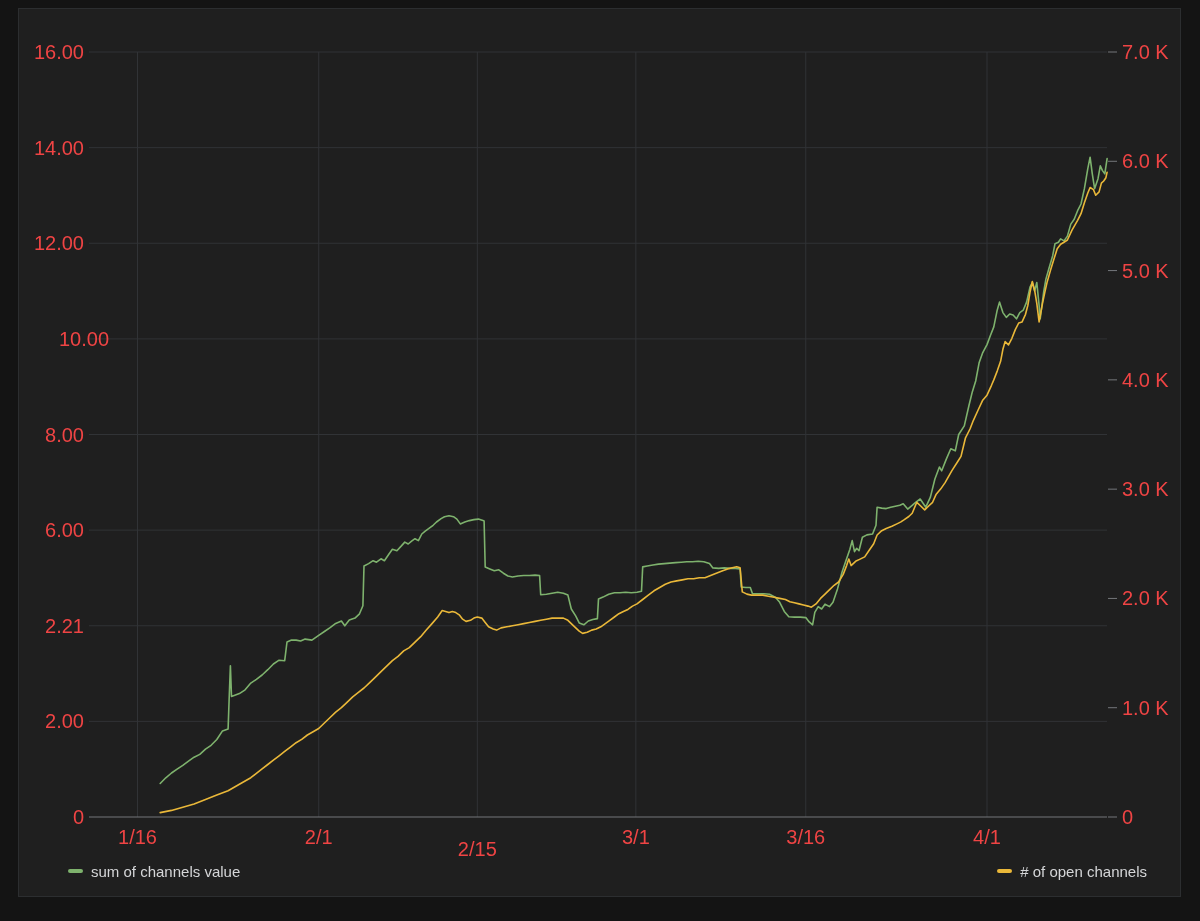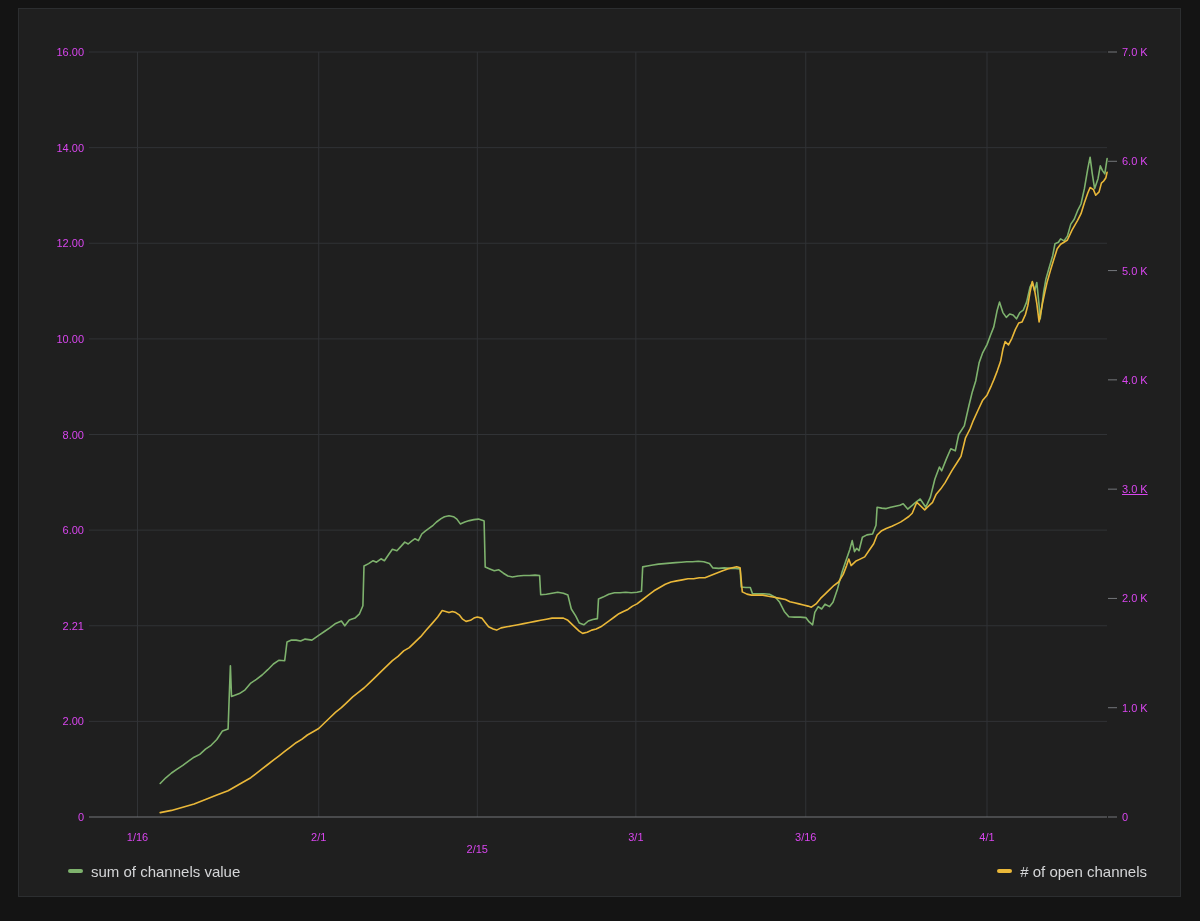--- a/index.html
+++ b/index.html
@@ -13,21 +13,21 @@
     position:absolute;left:18px;top:8px;width:1163px;height:889px;
     background:#1f1f1f;border:1px solid #2c2e30;box-sizing:border-box;
   }
   #panel-title{
     position:absolute;left:18px;top:9px;width:1163px;height:26px;
     text-align:center;font-size:17px;font-weight:500;color:#dcdde0;
     line-height:26px;letter-spacing:.2px;
   }
   #chart-svg{position:absolute;left:0;top:0;width:1200px;height:921px;}
   .tick{
-    position:absolute;font-size:11px;color:#d946ef;line-height:20px;
+    position:absolute;font-size:20px;color:#ef4444;line-height:20px;
     white-space:nowrap;
   }
   .legend-item{
     position:absolute;top:860px;height:22px;display:inline-flex;
     align-items:center;font-size:15px;color:#d5d6d8;cursor:pointer;
   }
   .legend-swatch{
     display:inline-block;width:15px;height:4px;border-radius:2px;margin-right:8px;
   }
   #legend-left{left:68px;}
@@ -65,31 +65,31 @@
       <line x1="1108" y1="707.7142857142858" x2="1117" y2="707.7142857142858" stroke="#74777b" stroke-width="1"></line>
       <line x1="1108" y1="817" x2="1117" y2="817" stroke="#74777b" stroke-width="1"></line>
       <polyline points="160.2,783.5 165.8,777.8 171.5,773.0 177.1,769.2 182.8,765.4 188.5,761.1 194.1,757.2 199.8,754.4 205.5,749.1 211.1,745.3 216.8,739.5 222.5,730.9 228.1,729.0 229.2,697.5 230.4,665.9 231.5,696.5 239.4,693.6 245.1,689.8 250.8,683.1 256.4,679.3 262.1,675.0 267.8,669.7 273.4,664.0 279.1,660.2 284.7,660.7 287.0,642.0 291.5,640.1 296.1,640.1 300.6,641.0 305.1,639.1 311.9,640.1 318.7,635.3 324.4,631.5 330.1,627.7 335.7,623.4 341.4,621.0 344.8,625.8 349.3,620.0 355.0,618.1 359.5,613.8 362.9,605.7 364.0,566.0 368.6,563.6 373.1,560.7 376.5,562.2 381.0,558.8 384.4,560.7 389.0,554.0 392.4,549.3 396.9,550.7 401.4,545.9 404.8,542.1 408.2,544.0 411.6,541.1 415.0,538.7 418.4,540.6 421.8,534.0 425.2,531.1 428.6,528.7 433.1,525.3 436.5,522.0 441.1,518.6 444.5,516.7 449.0,515.8 453.5,516.7 456.9,519.1 460.3,523.9 464.8,522.0 469.4,520.6 473.9,519.6 478.4,519.1 483.0,520.6 484.1,521.0 485.2,566.9 489.8,568.9 494.3,570.8 498.8,569.8 503.4,573.2 507.9,576.0 512.4,577.0 518.1,576.0 523.7,575.5 529.4,575.5 535.1,575.1 539.6,575.5 540.7,594.7 546.4,594.2 552.1,593.2 557.7,592.3 563.4,593.2 567.9,595.1 571.3,609.0 575.8,616.2 579.2,622.9 583.8,624.8 588.3,621.0 592.8,619.5 597.4,618.6 598.5,599.0 603.0,597.1 608.7,594.2 614.4,592.8 620.0,592.8 625.7,592.3 631.3,592.8 637.0,592.3 641.5,591.3 642.7,566.9 647.2,566.0 652.9,565.0 658.5,564.1 664.2,563.6 669.9,563.1 675.5,562.6 681.2,562.2 686.8,561.7 692.5,561.7 698.2,561.2 703.8,561.7 709.5,563.6 712.9,567.9 718.6,568.4 724.2,567.9 729.9,568.4 735.5,568.4 740.1,568.9 741.2,587.0 745.7,587.5 750.3,587.5 752.5,593.7 758.2,593.7 763.9,593.7 769.5,594.2 775.2,597.1 779.7,602.3 784.3,611.4 788.8,616.7 794.4,617.1 800.1,617.1 805.8,617.6 809.2,621.9 812.6,624.8 814.8,612.4 818.2,606.6 821.6,609.0 825.0,604.2 829.6,606.6 833.0,602.3 837.5,588.9 842.0,572.2 846.6,558.8 849.9,549.3 852.2,540.6 854.5,551.6 856.7,548.3 859.0,550.7 862.4,537.3 866.9,534.9 872.6,534.0 876.0,525.3 877.1,507.2 881.7,508.1 886.2,508.6 890.7,507.2 895.3,506.2 899.8,505.3 903.2,503.8 907.7,509.1 912.2,505.3 915.6,502.4 920.2,499.0 925.8,507.2 930.4,497.1 934.9,479.0 939.4,467.0 941.7,470.8 946.2,459.4 950.8,448.8 955.3,450.8 958.7,434.5 964.3,425.9 968.9,405.8 972.3,391.9 975.7,381.0 979.1,362.8 982.5,353.2 987.0,344.6 990.4,335.5 993.8,326.9 997.2,310.2 999.5,302.1 1002.9,312.6 1006.3,317.4 1009.7,314.0 1013.1,315.0 1016.5,318.8 1019.8,312.6 1023.2,310.2 1026.6,302.1 1030.0,287.2 1032.3,282.5 1034.6,291.1 1036.8,282.5 1039.1,305.4 1040.2,318.8 1043.6,292.5 1045.9,279.1 1049.3,267.2 1052.7,255.7 1055.0,243.7 1058.4,242.3 1060.6,238.9 1064.0,240.9 1067.4,236.1 1070.8,224.1 1074.2,219.3 1077.6,210.7 1081.0,204.0 1084.4,188.7 1087.8,168.7 1090.1,157.2 1092.3,173.9 1094.6,188.7 1098.0,178.7 1100.3,165.8 1102.5,170.6 1104.8,173.9 1107.1,158.6" fill="none" stroke="#7EB26D" stroke-width="1.6" stroke-linejoin="round" stroke-linecap="round"></polyline>
       <polyline points="160.2,812.6 171.5,810.4 182.8,807.2 194.1,803.9 205.5,799.5 216.8,795.1 228.1,790.8 239.4,784.2 250.8,777.7 256.4,773.3 262.1,768.9 267.8,764.5 273.4,760.2 279.1,755.8 284.7,751.4 290.4,747.1 296.1,742.7 301.7,739.4 307.4,735.0 313.1,731.8 318.7,728.5 324.4,723.0 330.1,717.5 335.7,712.1 341.4,707.7 347.0,702.3 352.7,696.8 358.4,692.4 364.0,688.0 369.7,682.6 375.4,677.1 381.0,671.6 386.7,666.2 392.4,660.7 398.0,656.4 403.7,650.9 409.3,647.6 415.0,642.1 420.7,636.7 426.3,630.1 432.0,623.6 437.7,617.0 442.2,610.5 445.6,611.5 449.0,612.6 452.4,611.5 455.8,612.6 459.2,614.8 462.6,619.2 466.0,621.4 470.5,620.3 473.9,618.1 477.3,617.0 481.8,618.1 485.2,622.5 488.6,626.8 493.2,629.0 496.6,630.1 501.1,627.9 506.8,626.8 512.4,625.8 518.1,624.7 523.7,623.6 529.4,622.5 535.1,621.4 540.7,620.3 546.4,619.2 552.1,618.1 557.7,618.1 563.4,618.1 567.9,620.3 573.6,625.8 579.2,631.2 582.6,633.4 587.2,632.3 591.7,630.1 596.2,629.0 600.8,626.8 605.3,623.6 609.8,620.3 614.4,617.0 618.9,613.7 623.4,611.5 627.9,609.4 632.5,606.1 637.0,603.9 642.7,599.5 648.3,595.1 654.0,590.8 659.7,587.5 665.3,584.2 671.0,582.0 676.7,580.9 682.3,579.9 688.0,578.8 693.6,578.8 699.3,577.7 705.0,577.7 710.6,575.5 716.3,573.3 722.0,571.1 727.6,568.9 732.2,567.8 736.7,566.7 740.1,567.8 742.3,591.9 746.9,594.1 751.4,595.1 757.1,595.1 762.7,595.1 768.4,596.2 774.1,597.3 779.7,598.4 785.4,599.5 789.9,601.7 794.4,602.8 799.0,603.9 803.5,605.0 808.0,606.1 811.4,607.2 816.0,603.9 820.5,598.4 825.0,594.1 829.6,589.7 834.1,585.3 838.6,582.0 843.2,574.4 846.6,565.6 848.8,559.1 851.1,565.6 855.6,561.3 860.1,559.1 864.7,556.9 869.2,550.3 873.7,543.8 877.1,535.0 881.7,530.7 886.2,528.5 891.9,526.3 896.4,524.1 900.9,521.9 904.3,519.7 908.8,516.5 912.2,513.2 916.8,502.3 920.2,505.5 924.7,509.9 929.2,505.5 932.6,502.3 936.0,494.6 940.6,489.1 945.1,482.6 951.9,470.6 957.6,461.8 961.0,456.4 965.5,437.8 970.0,429.0 973.4,420.3 977.9,410.5 982.5,400.6 987.0,395.2 991.5,385.3 993.8,379.9 997.2,371.1 1000.6,361.3 1002.9,349.3 1005.1,341.6 1008.5,344.9 1011.9,338.3 1015.3,329.6 1018.7,323.0 1022.1,321.9 1025.5,314.3 1027.8,305.5 1030.0,292.4 1032.3,281.5 1034.6,290.2 1036.8,303.4 1039.1,321.9 1042.5,303.4 1044.8,292.4 1047.0,282.6 1050.4,270.6 1053.8,259.6 1057.2,248.7 1060.6,244.3 1064.0,242.2 1067.4,240.0 1072.0,230.1 1077.6,220.3 1081.0,213.7 1084.4,202.8 1087.8,193.0 1090.1,187.5 1093.5,189.7 1095.7,195.2 1099.1,191.9 1101.4,183.1 1103.7,181.0 1105.9,177.7 1107.1,172.2" fill="none" stroke="#EAB839" stroke-width="1.6" stroke-linejoin="round" stroke-linecap="round"></polyline>
     </svg>
 
   <div id="tick-labels">
       <div class="tick" style="left: 0px; top: 42px; width: 84px; text-align: right;">16.00</div>
       <div class="tick" style="left: 0px; top: 137.625px; width: 84px; text-align: right;">14.00</div>
       <div class="tick" style="left: 0px; top: 233.25px; width: 84px; text-align: right;">12.00</div>
-      <div class="tick" style="left: 0px; top: 328.875px; width: 84px; text-align: right;">10.00</div>
+      <div class="tick" style="left: 0px; top: 328.875px; width: 84px; text-align: center; padding-left: 42px;">10.00</div>
       <div class="tick" style="left: 0px; top: 424.5px; width: 84px; text-align: right;">8.00</div>
       <div class="tick" style="left: 0px; top: 520.125px; width: 84px; text-align: right;">6.00</div>
       <div class="tick" style="left: 0px; top: 615.75px; width: 84px; text-align: right;">2.21</div>
       <div class="tick" style="left: 0px; top: 711.375px; width: 84px; text-align: right;">2.00</div>
       <div class="tick" style="left: 0px; top: 807px; width: 84px; text-align: right;">0</div>
       <div class="tick" style="left: 1122px; top: 42px;">7.0 K</div>
       <div class="tick" style="left: 1122px; top: 151.286px;">6.0 K</div>
       <div class="tick" style="left: 1122px; top: 260.571px;">5.0 K</div>
       <div class="tick" style="left: 1122px; top: 369.857px;">4.0 K</div>
-      <div class="tick" style="left: 1122px; top: 479.143px; text-decoration: underline;">3.0 K</div>
+      <div class="tick" style="left: 1122px; top: 479.143px;">3.0 K</div>
       <div class="tick" style="left: 1122px; top: 588.429px;">2.0 K</div>
       <div class="tick" style="left: 1122px; top: 697.714px;">1.0 K</div>
       <div class="tick" style="left: 1122px; top: 807px;">0</div>
       <div class="tick" style="left: 97.5px; top: 827px; width: 80px; text-align: center;">1/16</div>
       <div class="tick" style="left: 278.727px; top: 827px; width: 80px; text-align: center;">2/1</div>
       <div class="tick" style="left: 437.301px; top: 827px; width: 80px; text-align: center; margin-top: 12px;">2/15</div>
       <div class="tick" style="left: 595.875px; top: 827px; width: 80px; text-align: center;">3/1</div>
       <div class="tick" style="left: 765.775px; top: 827px; width: 80px; text-align: center;">3/16</div>
       <div class="tick" style="left: 947.003px; top: 827px; width: 80px; text-align: center;">4/1</div>
     </div>

